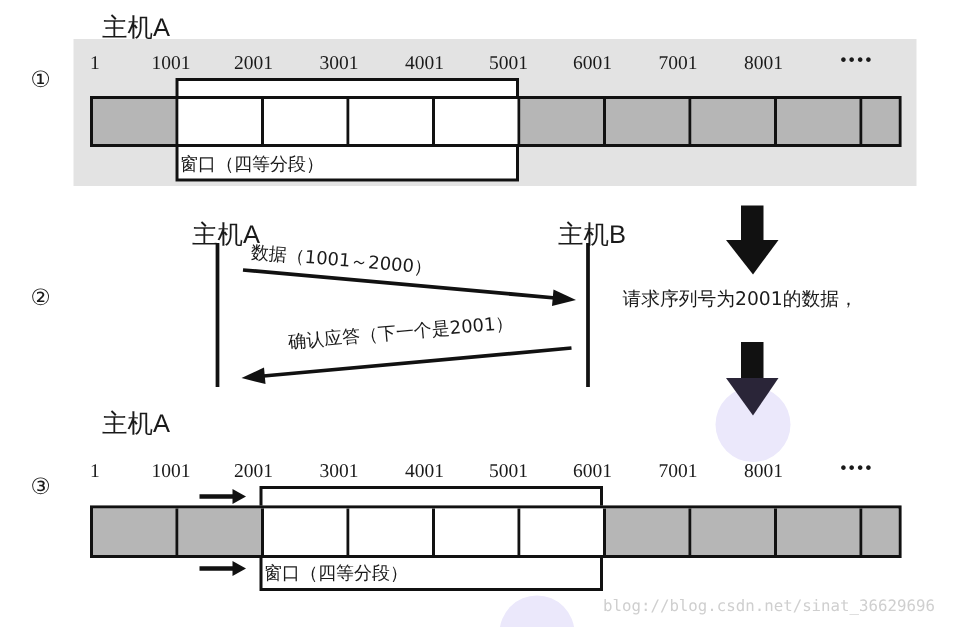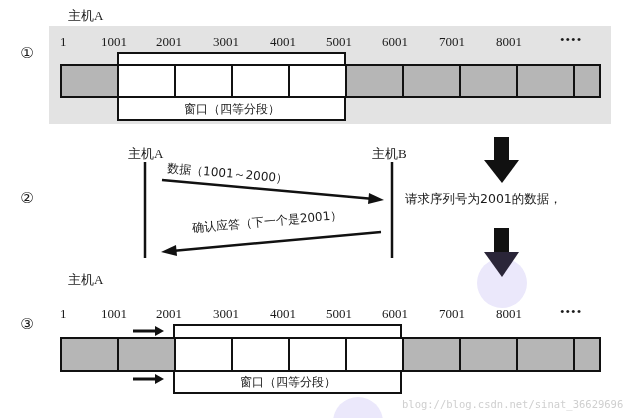--- a/index.html
+++ b/index.html
@@ -1,29 +1,29 @@
 <!DOCTYPE html>
 <html><head>
 <meta charset="utf-8">
 <style>
   html, body { margin: 0; padding: 0; background: #ffffff; }
   body { width: 640px; height: 418px; position: relative; overflow: hidden;
          font-family: "DejaVu Serif", "Liberation Serif", serif; color: #1a1a1a; }
   .abs { position: absolute; }
-  .host-label { font-family: Liberation Serif, serif; font-size: 13px; white-space: nowrap; }
+  .host-label { font-family: Liberation Sans, sans-serif; font-size: 17px; white-space: nowrap; }
   .step { font-family: "DejaVu Sans", sans-serif; font-size: 15px; width: 18px; text-align: center; }
   .panel { background: #e3e3e3; }
   .tick { font-family: "Liberation Serif", serif; font-size: 13px; white-space: nowrap; }
   .bar { border: 2px solid #111; box-sizing: border-box; display: flex; background: #b8b8b8; }
   .seg { height: 100%; box-sizing: border-box; border-right: 2px solid #111; }
   .seg.last { border-right: none; }
   .seg.white { background: #ffffff; }
   .seg.gray { background: #b6b6b6; }
   .win-frame { border: 2px solid #111; box-sizing: border-box; background: transparent; }
-  .win-label { font-family: "DejaVu Sans", sans-serif; font-size: 12px; text-align: center; background:#fff; }
+  .win-label { font-family: "DejaVu Sans", sans-serif; font-size: 12px; text-align: left; background:#fff; }
   .msg { font-family: "DejaVu Sans", sans-serif; font-size: 12px; white-space: nowrap; }
   .note { font-family: "DejaVu Sans", sans-serif; font-size: 12.5px; line-height: 18px; white-space: nowrap; }
   .watermark { font-family: "DejaVu Sans Mono", monospace; font-size: 10.5px; color: #cfcfcf; white-space: nowrap; }
   .blob { border-radius: 50%; background: #ebe8fb; }
 </style>
 </head>
 <body>
 
 <div class="abs blob" style="left:477px; top:258px; width:50px; height:50px;"></div>
 <div class="abs blob" style="left:333px; top:397px; width:50px; height:50px;"></div>
@@ -95,21 +95,21 @@
     </g>
     <g>
       <line x1="133" y1="379" x2="157" y2="379" stroke="#111" stroke-width="3"></line>
       <polygon points="164,379 155,374 155,384" fill="#111"></polygon>
     </g>
   </svg>
 
   <div class="abs msg" style="left:168px; top:160px; transform:rotate(5deg); transform-origin:left top;">数据（1001～2000）</div>
   <div class="abs msg" style="left:193px; top:220px; transform:rotate(-5deg); transform-origin:left bottom;">确认应答（下一个是2001）</div>
 
-  <div class="abs note" style="left:405px; top:190px;">
+  <div class="abs note" style="left:415px; top:190px;">
     <div>请求序列号为2001的数据，</div>
   </div>
 </div>
 
 <div>
   <div class="abs host-label" style="left:68px; top:271px;">主机A</div>
   <div class="abs panel" style="left:49px; top:297px; width:562px; height:99px; z-index:-1;"></div>
   <div class="abs step" style="left:18px; top:315px;">③</div>
 
   <div>

